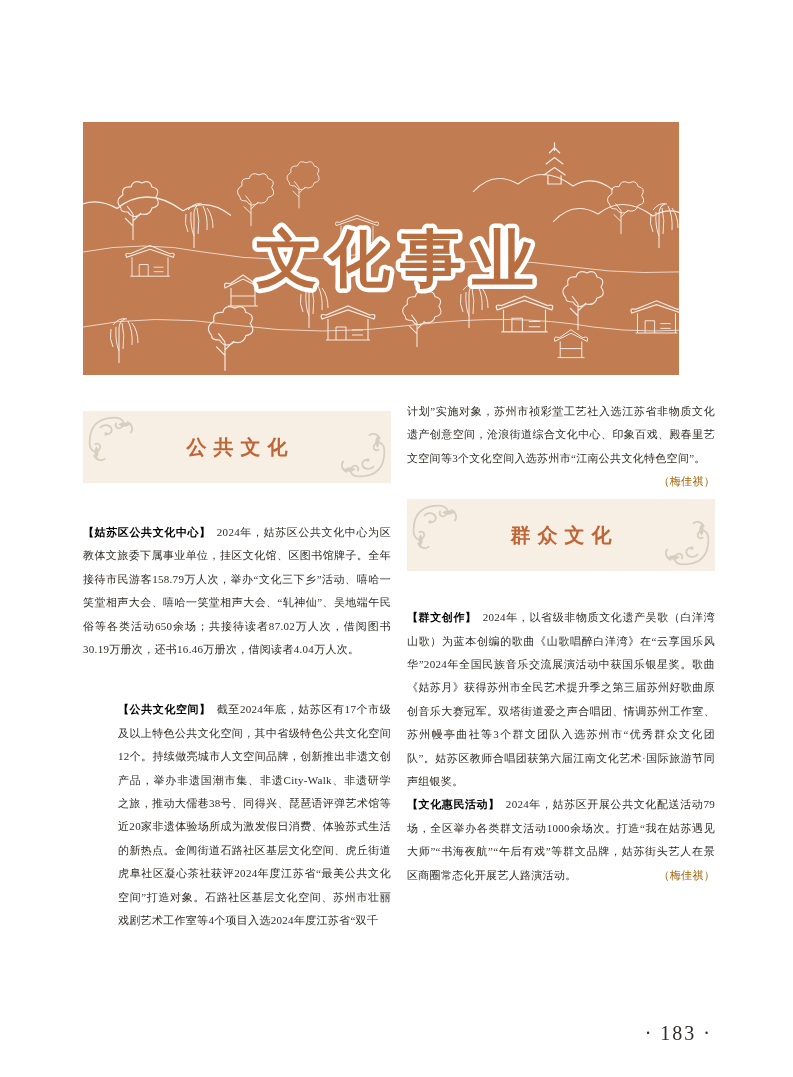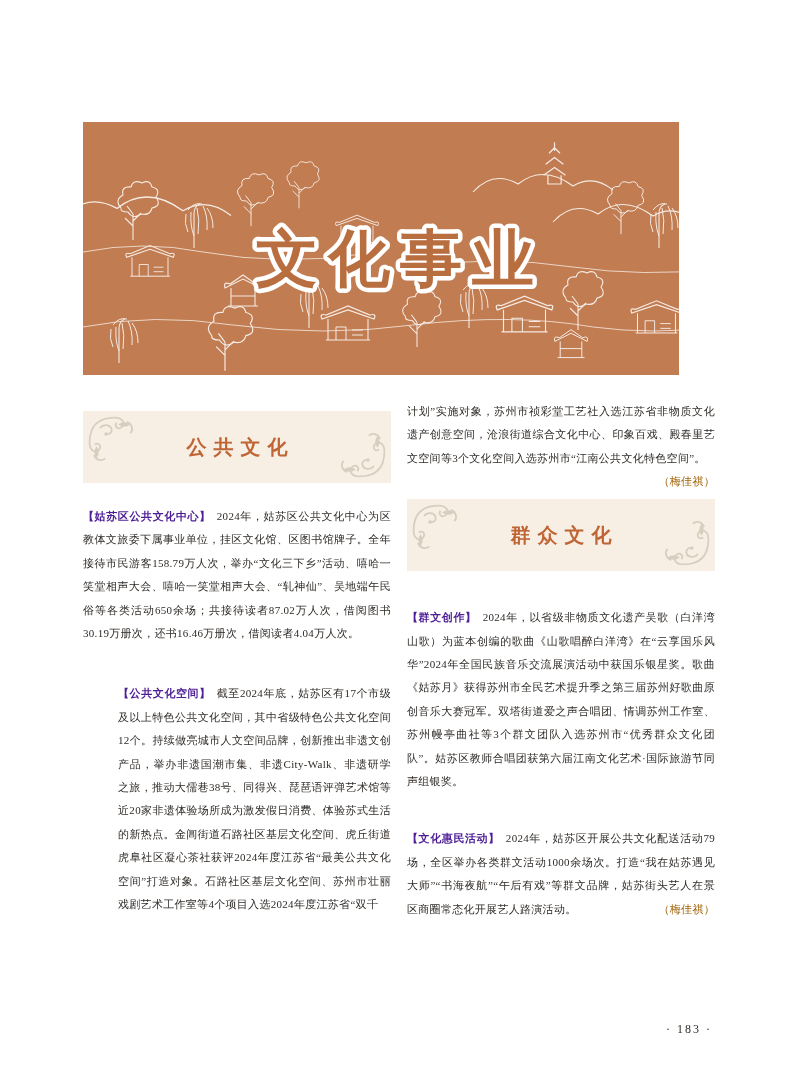--- a/index.html
+++ b/index.html
@@ -33,33 +33,33 @@
   }
   .flourish { position:absolute; width:52px; height:52px; }
   .flourish.tl { left:4px; top:4px; }
   .flourish.br { right:4px; bottom:4px; transform:rotate(180deg); }
 
   .para {
     margin:0; font-size:11px; line-height:23.4px;
     text-align:justify; text-justify:inter-ideograph;
     letter-spacing:0.3px;
   }
-  .entry-head { color:#4c1d95; font-weight:bold; margin-right:6px; }
+  .entry-head { color:#000000; font-weight:bold; margin-right:6px; }
   .attr { float:right; color:#a16207; }
 
-  .col-left  .section-box { margin-bottom:22px; }
+  .col-left  .section-box { margin-bottom:38px; }
   .col-left  .para + .para { margin-top:37px;margin-left:35px; }
 
   .col-right .section-box { margin-top:29px; margin-bottom:35px; }
-  .col-right .para + .para { margin-top:34px; }
+  .col-right .para + .para { }
 
   
   .page-number {
     position:absolute; right:81px; top:1022px;
-    font-size:12px; letter-spacing:2px; color:#2f2b27;
+    font-size:20px; letter-spacing:2px; color:#2f2b27;
   }
 </style>
 </head>
 <body>
 
 <div class="page">
 
   <div class="banner">
     <svg class="scene" width="633" height="253" viewBox="0 0 633 253">
       <defs>

